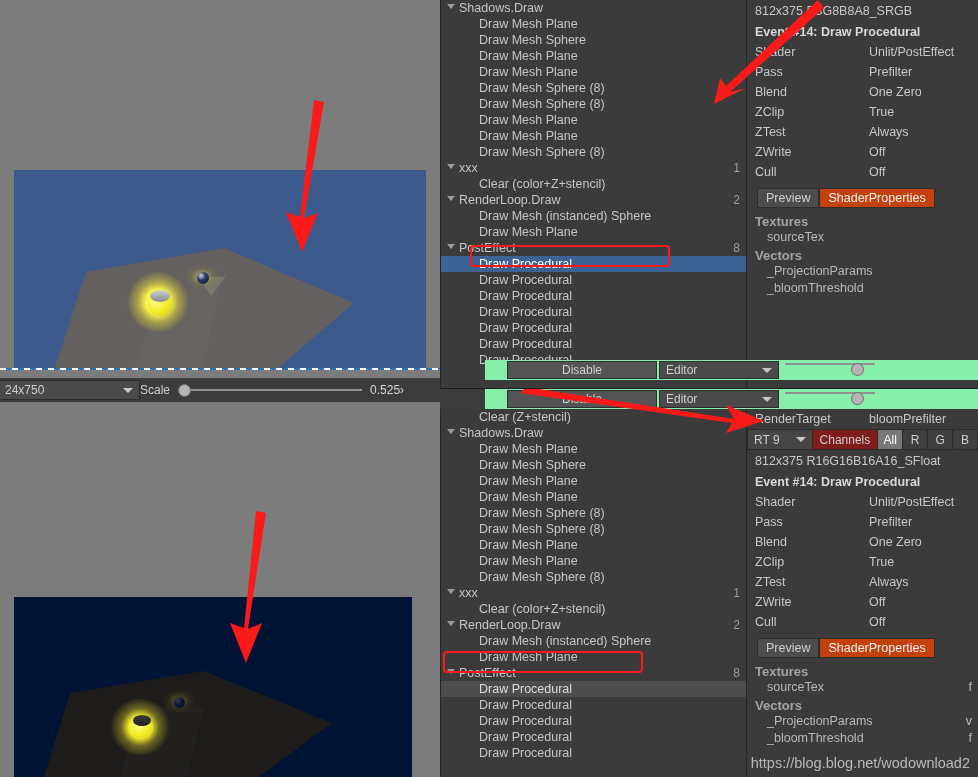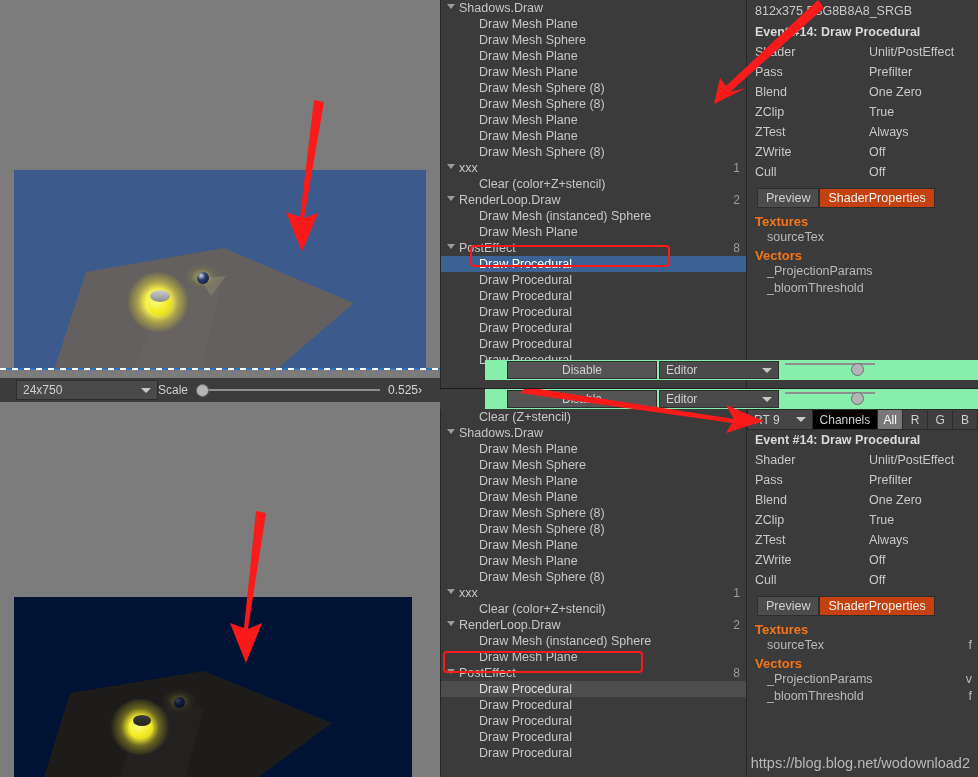--- a/index.html
+++ b/index.html
@@ -71,30 +71,30 @@
   .insp { position:absolute; top:0; left:747px; width:231px; height:100%;
           background:#3b3b3b; overflow:hidden; color:#c8c8c8; font-size:12.5px; }
   .insp-row { position:relative; height:20px; line-height:20px; white-space:nowrap; }
   .insp-row .k { position:absolute; left:8px; }
   .insp-row .v { position:absolute; left:122px; }
   .insp-hdr { font-weight:bold; color:#d9d9d9; }
   .rt-bar { display:flex; align-items:stretch; height:21px; }
   .rt-drop { width:70px; background:#454545; border:1px solid #2b2b2b; color:#cfcfcf;
              font-size:12px; display:flex; align-items:center; padding:0 6px;
              justify-content:space-between; }
-  .ch-lbl { background:#000000; border:1px solid #2b2b2b; border-left:none; color:#cfcfcf;
+  .ch-lbl { background:#7f1d1d; border:1px solid #2b2b2b; border-left:none; color:#cfcfcf;
             font-size:12px; display:flex;align-items:center; padding:0 7px;}
   .ch-btn { width:27px; background:#3f3f3f; border:1px solid #2b2b2b; border-left:none;
             color:#cfcfcf; font-size:12px; display:flex;align-items:center;justify-content:center;}
   .ch-btn.on { background:#787878; color:#ffffff; }
   .tabs { display:flex; margin:6px 0 4px 10px; }
   .tab { height:20px; padding:0 8px; font-size:12.5px; display:flex; align-items:center;
          border:1px solid #2e2e2e; background:#4c4c4c; color:#cfcfcf; }
   .tab.active { background:#c2410c; color:#f2f2f2; }
-  .sect { font-weight:bold; color:#f97316; font-size:13px; padding:2px 0 0 8px; }
+  .sect { font-weight:bold; color:#a3a3a3; font-size:13px; padding:2px 0 0 8px; }
   .prop { position:relative; padding-left:20px; color:#b9b9b9; font-size:12.5px;
           height:17px; line-height:17px; }
   .prop .pv { position:absolute; right:6px; color:#b9b9b9; }
 
   
   .arrow { position:absolute; pointer-events:none; }
   .watermark { position:absolute; right:8px; bottom:6px; color:#b9b9b9; font-size:14.5px;
                font-family:"Liberation Sans", sans-serif; }
   .vline { position:absolute; width:1px; background:#262626; }
 </style>
@@ -396,30 +396,37 @@
         <div class="trow c">
           <span class="lbl">Draw Procedural</span>
         </div>
         <div class="trow c">
           <span class="lbl">Draw Procedural</span>
         </div>
       </div>
     <div class="redbox" style="left:443px; top:262px; width:200px; height:22px;"></div>
 
     <div class="insp" style="top:20px;height:368px;">
+      <div class="insp-row">
+        <span class="k">RenderTarget</span>
+        <span class="v">bloomPrefilter</span>
+      </div>
       <div class="rt-bar">
         <div class="rt-drop">
           <span>RT 9</span>
           <span class="caret"></span>
         </div>
         <div class="ch-lbl">Channels</div>
         <div class="ch-btn on">All</div>
         <div class="ch-btn">R</div>
         <div class="ch-btn">G</div>
         <div class="ch-btn">B</div>
+      </div>
+      <div class="insp-row" style="height:22px;line-height:22px;">
+        <span class="k">812x375 R16G16B16A16_SFloat</span>
       </div>
       <div class="insp-row insp-hdr">
         <span class="k">Event #14: Draw Procedural</span>
       </div>
       <div>
           <div class="insp-row">
             <span class="k">Shader</span>
             <span class="v">Unlit/PostEffect</span>
           </div>
           <div class="insp-row">
@@ -464,21 +471,21 @@
     </div>
 
     <svg class="arrow" style="left:220px;top:122px;" width="70" height="155">
       <polygon points="36,0 46,2 28,118 42,112 26,152 10,112 24,117" fill="#fb1a1a"></polygon>
     </svg>
     <svg class="arrow" style="left:520px;top:0px;" width="250" height="50">
       <polygon points="0,4 6,-2 214,30 206,16 244,32 206,44 212,34" fill="#fb1a1a"></polygon>
     </svg>
   </div>
 
-  <div class="vp-toolbar" style="top:378px;justify-content:center;">
+  <div class="vp-toolbar" style="top:378px;">
     <div class="res-drop">
       <span>24x750</span>
       <span class="caret"></span>
     </div>
     <span class="scale-lbl">Scale</span>
     <div class="slider-wrap">
       <div class="slider-track"></div>
       <div class="slider-knob"></div>
     </div>
     <span class="scale-val">0.525›</span>

